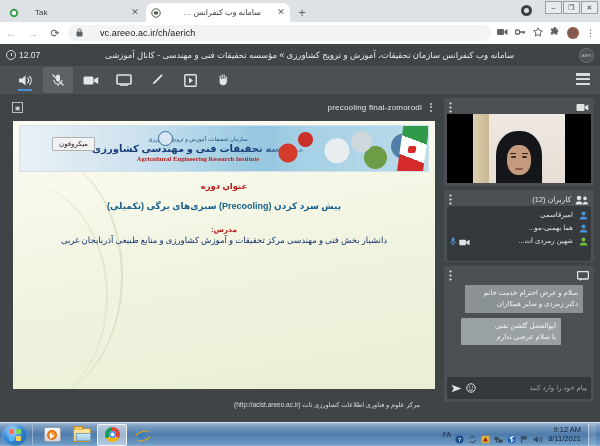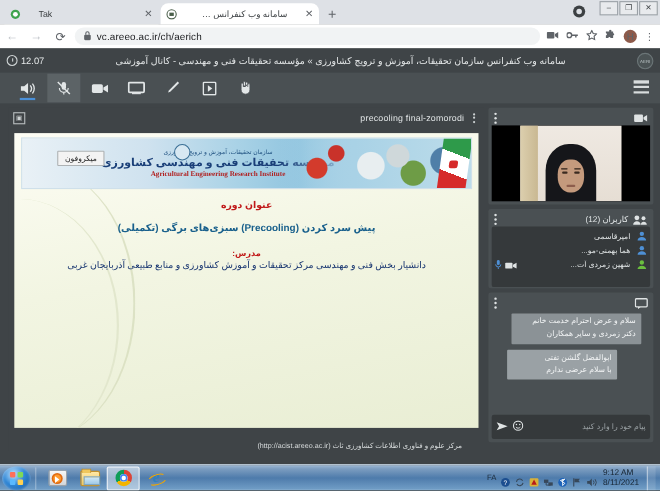--- a/index.html
+++ b/index.html
@@ -49,21 +49,21 @@
     position: absolute; top: 22px; left: 0; width: 600px; height: 22px;
     background: #ffffff; direction: ltr; display: flex; align-items: center;
   }
   .nav-btn {
     width: 22px; height: 22px; display: flex; align-items: center; justify-content: center;
     color: #5f6368; font-size: 11px;
   }
   .nav-btn.dim { color: #bdc1c6; }
   .omnibox {
     flex: 1; height: 16px; margin: 0 6px 0 2px; background: #f1f3f4;
-    border-radius: 8px; display: flex; align-items: center; padding: 0 8px; gap: 5px;
+    border-radius: 8px; display: flex; align-items: center; padding: 0 8px; gap: 17px;
   }
   .omnibox .lock { font-size: 8px; color: #5f6368; }
   .omnibox .url { font-size: 9px; color: #202124; letter-spacing: .1px; }
   .tb-icons { display: flex; align-items: center; gap: 7px; padding-right: 5px; }
   .tb-icons span { font-size: 9px; color: #5f6368; }
   .tb-avatar {
     width: 12px; height: 12px; border-radius: 50%; background: #8d5a4a;
     color: #fff; font-size: 7px; display: flex; align-items: center; justify-content: center;
   }
 
@@ -296,21 +296,21 @@
   .orb-flag i:nth-child(3){ left:0; bottom:0; background:#59b9ff; }
   .orb-flag i:nth-child(4){ right:0; bottom:0; background:#ffd152; }
   .tb-sep { width: 1px; height: 20px; background: rgba(255,255,255,.35); margin: 0 4px; }
   .tbitem {
     width: 30px; height: 22px; display: flex; align-items: center; justify-content: center;
     border-radius: 2px;
   }
   .tbitem.on { background: rgba(255,255,255,.45); border: 1px solid rgba(255,255,255,.8); }
   .tray { margin-left: auto; display: flex; align-items: center; gap: 4px; padding-right: 4px; }
   .tray .txt { font-size: 7px; color: #1c2b3a; }
-  .clockbox { text-align: left; line-height: 1.15; padding-left: 2px; }
+  .clockbox { text-align: right; line-height: 1.15; padding-left: 2px; }
   .clockbox div { font-size: 7.5px; color: #14222f; }
   .showdesk { width: 8px; height: 22px; margin-left: 3px; border-left: 1px solid rgba(255,255,255,.5); background: rgba(255,255,255,.12); }
 
   
   .wmp {
     width: 17px; height: 15px; background: linear-gradient(#f7f7f7,#d2d6da);
     border: 1px solid #9aa3ab; border-radius: 2px; position: relative;
   }
   .wmp::after {
     content:""; position:absolute; left:2px; top:2px; width:10px; height:10px; border-radius:50%;

